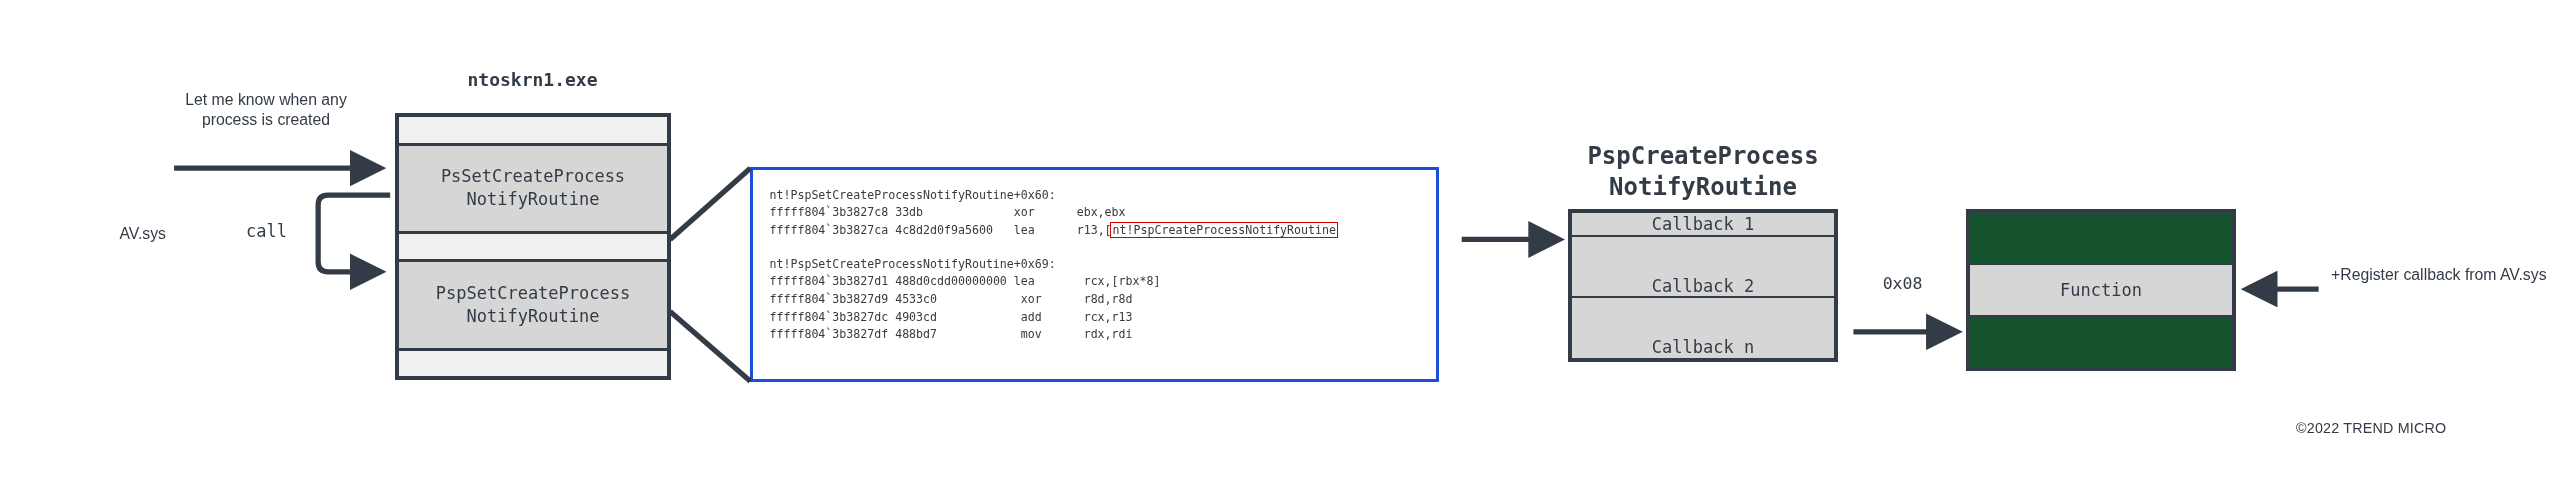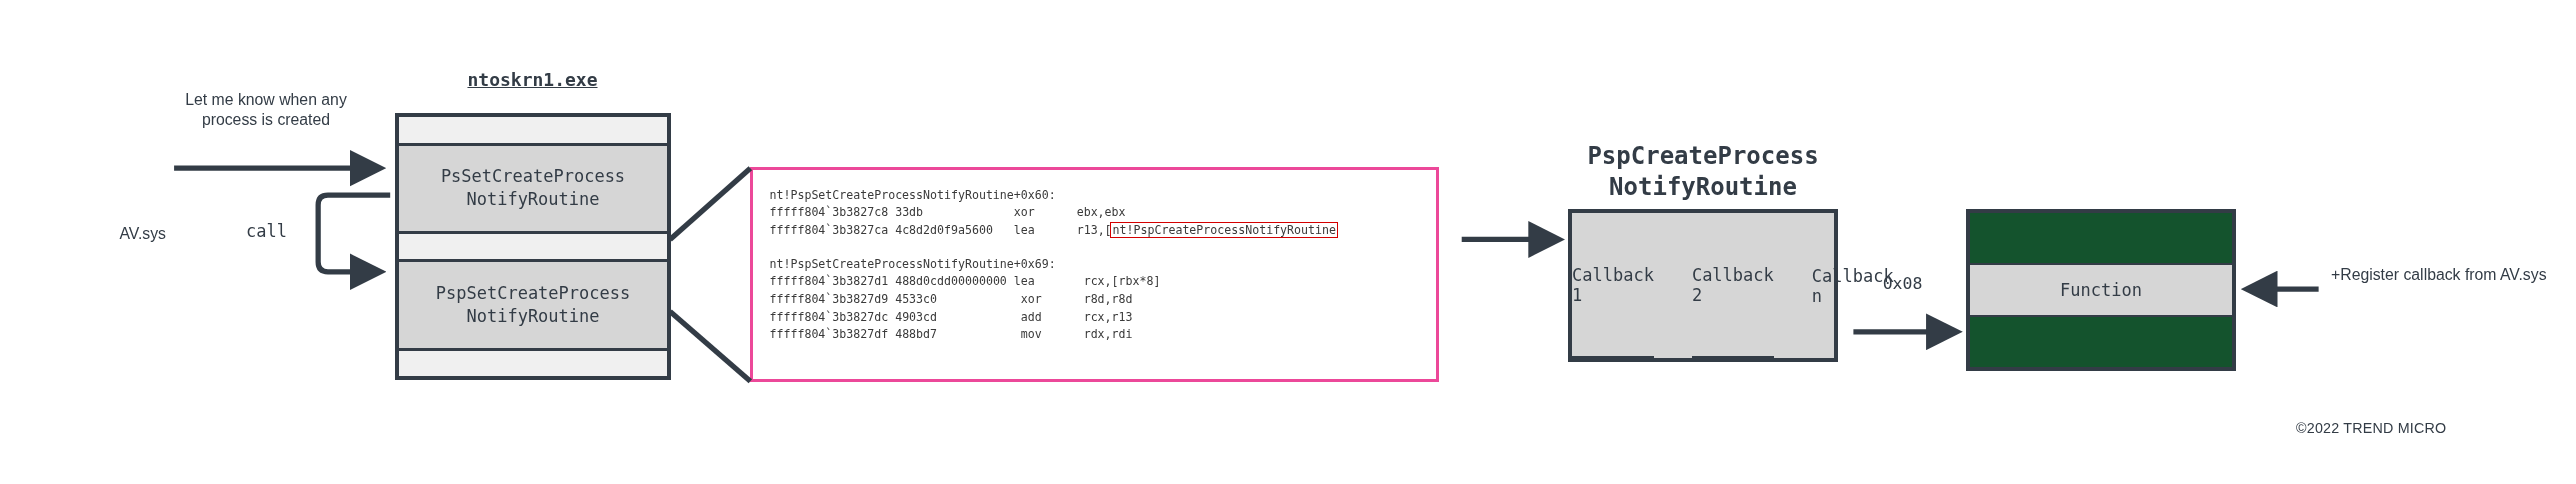--- a/index.html
+++ b/index.html
@@ -65,21 +65,20 @@
   }
 
   
   #ntos-title {
     left: 390px; top: 69px;
     width: 285px;
     text-align: center;
     font-size: 18px;
     font-weight: bold;
     color: #333c46;
-    text-decoration: underline;
   }
   #ntos-box {
     left: 395px; top: 113px;
     width: 276px; height: 267px;
     border: 4.5px solid #333c46;
     box-sizing: border-box;
     background: #5eead4;
     display: flex;
     flex-direction: column;
   }
@@ -96,21 +95,21 @@
     font-size: 17px;
     line-height: 1.35;
     color: #333c46;
     white-space: pre-line;
   }
 
   
   #disasm {
     left: 750px; top: 167px;
     width: 689px; height: 215px;
-    border: 3px solid #ec4899;
+    border: 3px solid #1d4ed8;
     box-sizing: border-box;
     background: #ffffff;
     padding: 16.5px 0 0 16.5px;
   }
   .asm-line {
     font-family: "DejaVu Sans Mono", "Liberation Mono", monospace;
     font-size: 11.6px;
     line-height: 1.52;
     color: #3a3a3a;
     white-space: pre;
@@ -133,21 +132,21 @@
     color: #333c46;
     white-space: pre-line;
   }
   #cb-box {
     left: 1568px; top: 209px;
     width: 270px; height: 153px;
     border: 4.5px solid #333c46;
     box-sizing: border-box;
     background: #d6d6d6;
     display: flex;
-    flex-direction: row;
+    flex-direction: column;
     gap: 38px;
   }
   .cb-row {
     flex: 1 1 0;
     display: flex;
     align-items: center;
     justify-content: center;
     font-size: 17px;
     color: #333c46;
     border-bottom: 2.3px solid #333c46;

